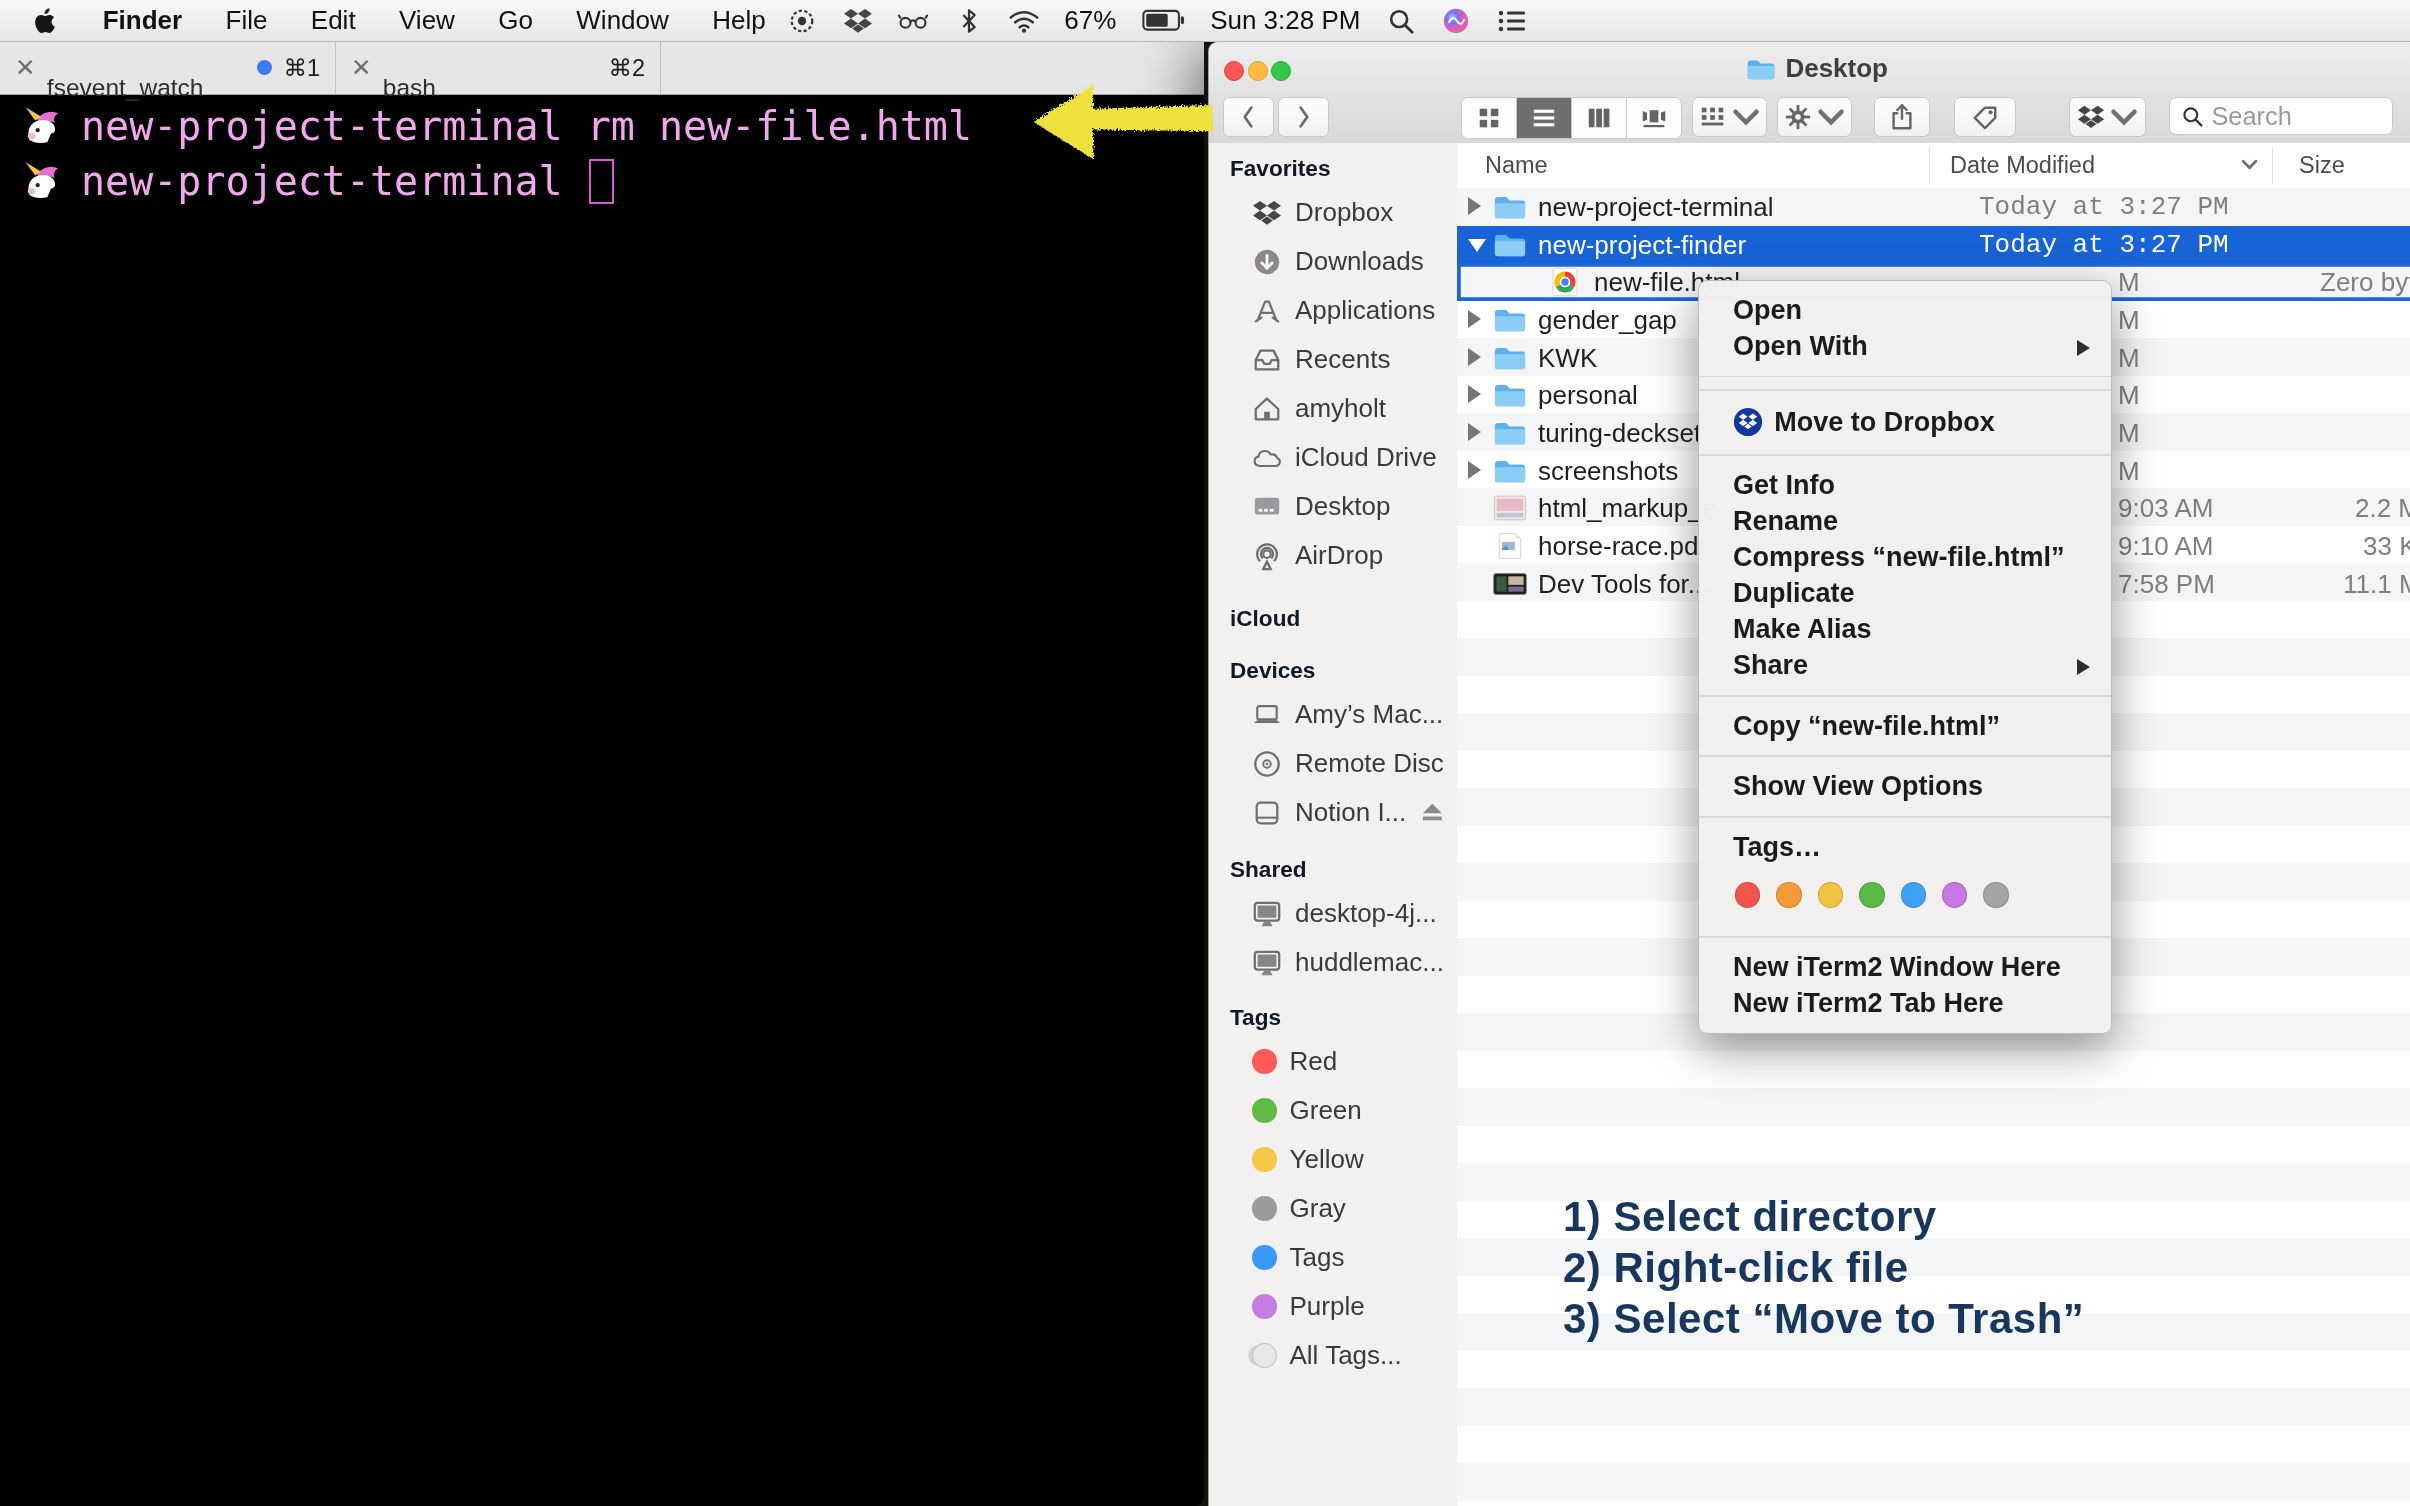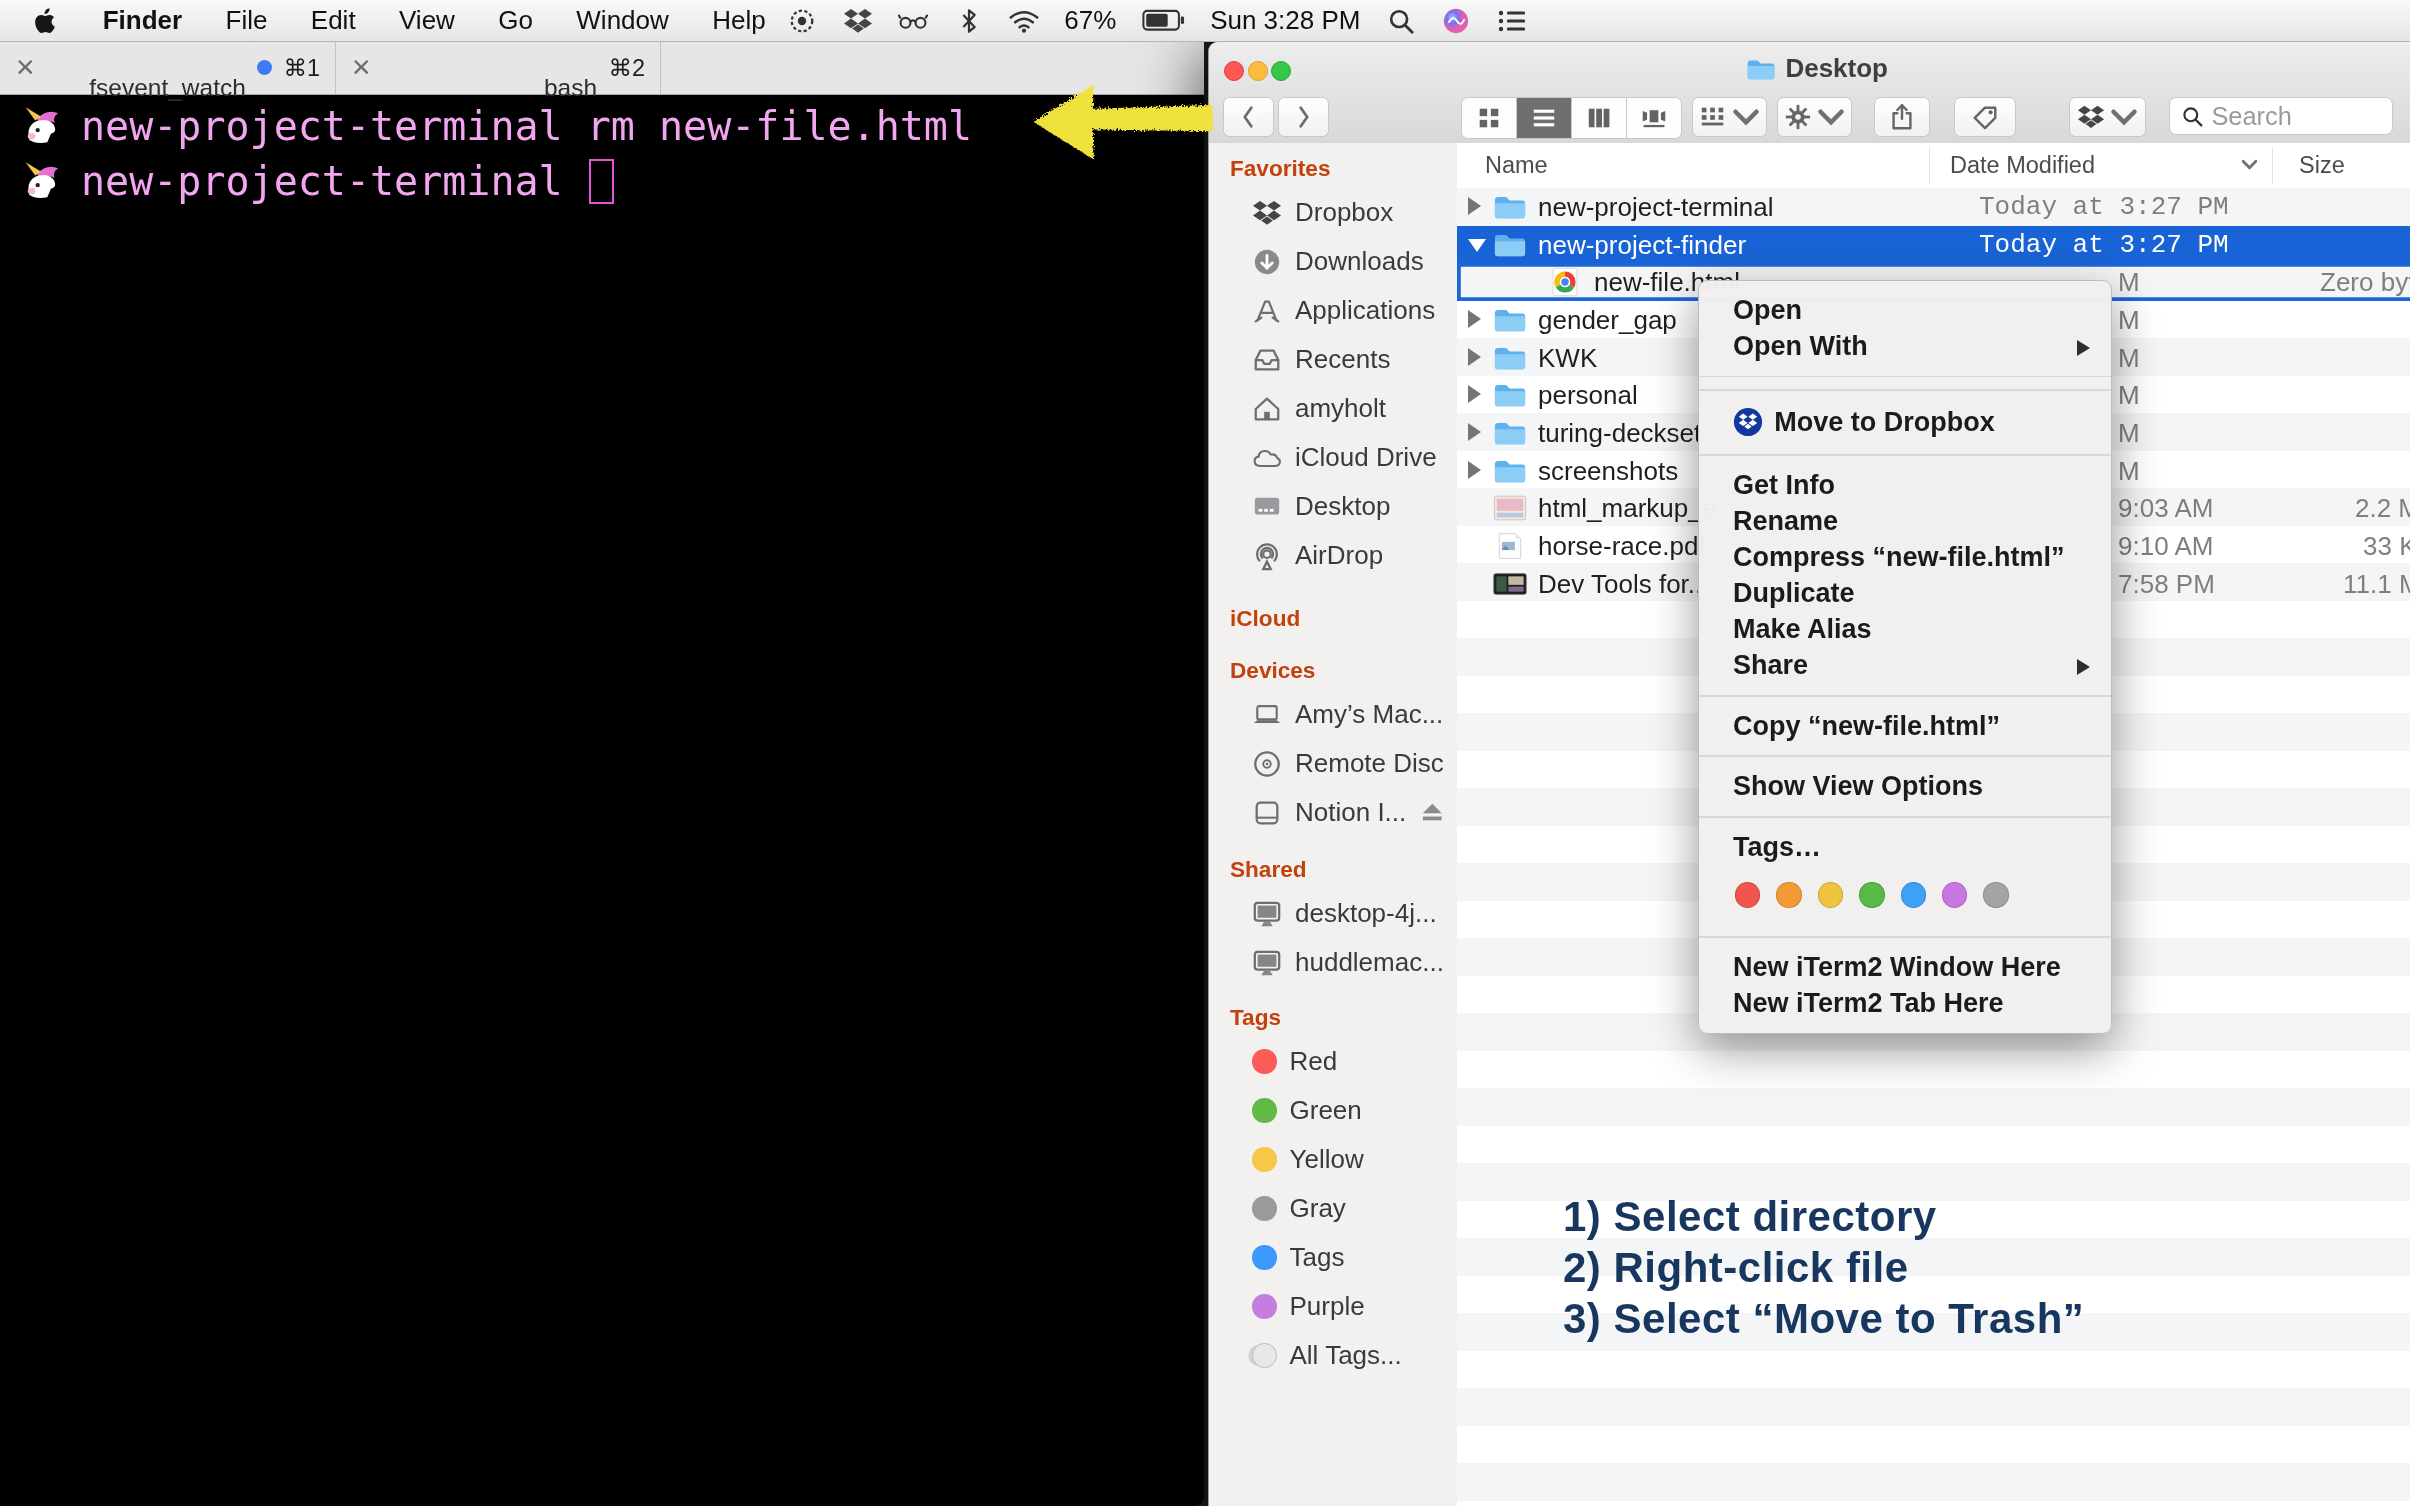--- a/index.html
+++ b/index.html
@@ -21,21 +21,21 @@
   .mb-batt{width:43px;height:24.5px;}
   .mb-text{font-size:26px;color:#111;}
 
   
   .terminal{position:absolute;left:0;top:41px;width:1204px;height:1465px;background:#000;
     border-bottom-right-radius:9.4px;z-index:10;}
   .tabbar{height:53px;background:#e7e5e5;border-bottom:0.9px solid #a9a9a9;display:flex;}
   .tab{width:336px;border-right:0.9px solid #c3c3c3;display:flex;align-items:center;
     padding:0 15px;gap:11.3px;font-size:24.5px;color:#2f2f2f;box-sizing:border-box;}
   .tab .tclose{color:#6d6d6d;font-size:24.5px;}
-  .tab .ttitle{flex:1;text-align:right;margin-top:41px;}
+  .tab .ttitle{flex:1;text-align:left;margin-top:41px;}
   .tab .tdot{width:15px;height:15px;border-radius:50%;background:#3b7bf3;}
   .tab .tkey{font-size:23.5px;color:#1d1d1d;}
   .term-line{position:absolute;display:flex;align-items:center;gap:17px;
     font-family:"DejaVu Sans Mono",monospace;font-size:40px;color:#f2a6ef;white-space:pre;}
   .tl1{left:21px;top:62px;}
   .tl2{left:21px;top:117px;}
   .unicorn{width:43px;height:41px;}
   .cursor{display:inline-block;width:21px;height:41px;border:2.8px solid #de55d8;margin-left:9.4px;}
 
   
@@ -68,21 +68,21 @@
   .chev-dn{width:15px;height:11.3px;}
   .search{position:absolute;top:55px;left:960px;width:224px;height:38px;background:#fff;
     border:0.9px solid #c8c8c8;border-radius:7.5px;display:flex;align-items:center;gap:7.5px;
     padding-left:11.3px;box-sizing:border-box;font-size:25.4px;color:#9a9a9a;}
   .search .ic{width:22.6px;height:22.6px;}
 
   
   .sidebar{position:absolute;left:0;top:101px;width:248px;bottom:0;background:#f2f1ef;
     border-right:0.9px solid #d2d2d2;font-size:26px;color:#3a3a3a;}
   .sb-sec{position:absolute;left:0;right:0;}
-  .sb-h{font-size:22.6px;color:#c2410c;font-weight:bold;padding-left:21px;height:32px;}
+  .sb-h{font-size:22.6px;color:#0f172a;font-weight:bold;padding-left:21px;height:32px;}
   .sb-i{height:49px;display:flex;align-items:center;gap:13px;padding-left:43px;}
   .sb-i .ic{width:30px;height:30px;flex:0 0 auto;}
   .sb-i .ej{width:22.6px;height:22.6px;margin-left:1.9px;}
   .sb-fav{top:13px;} .sb-icl{top:463px;} .sb-dev{top:515px;} .sb-shr{top:714px;} .sb-tag{top:862px;}
   .tagdot{width:24.5px;height:24.5px;border-radius:50%;box-sizing:border-box;}
 
   
   .list{position:absolute;left:248px;top:101px;right:0;bottom:0;background:#fff;overflow:hidden;}
   .lhead{position:absolute;top:0;left:0;right:0;height:45px;background:#fff;
     border-bottom:0.9px solid #d9d9d9;font-size:23.5px;color:#4c4c4c;}

